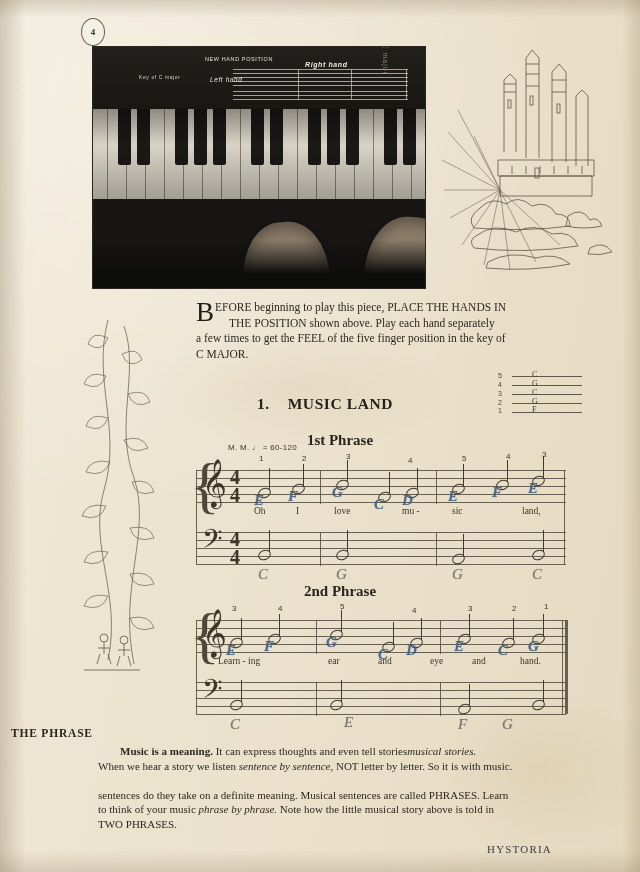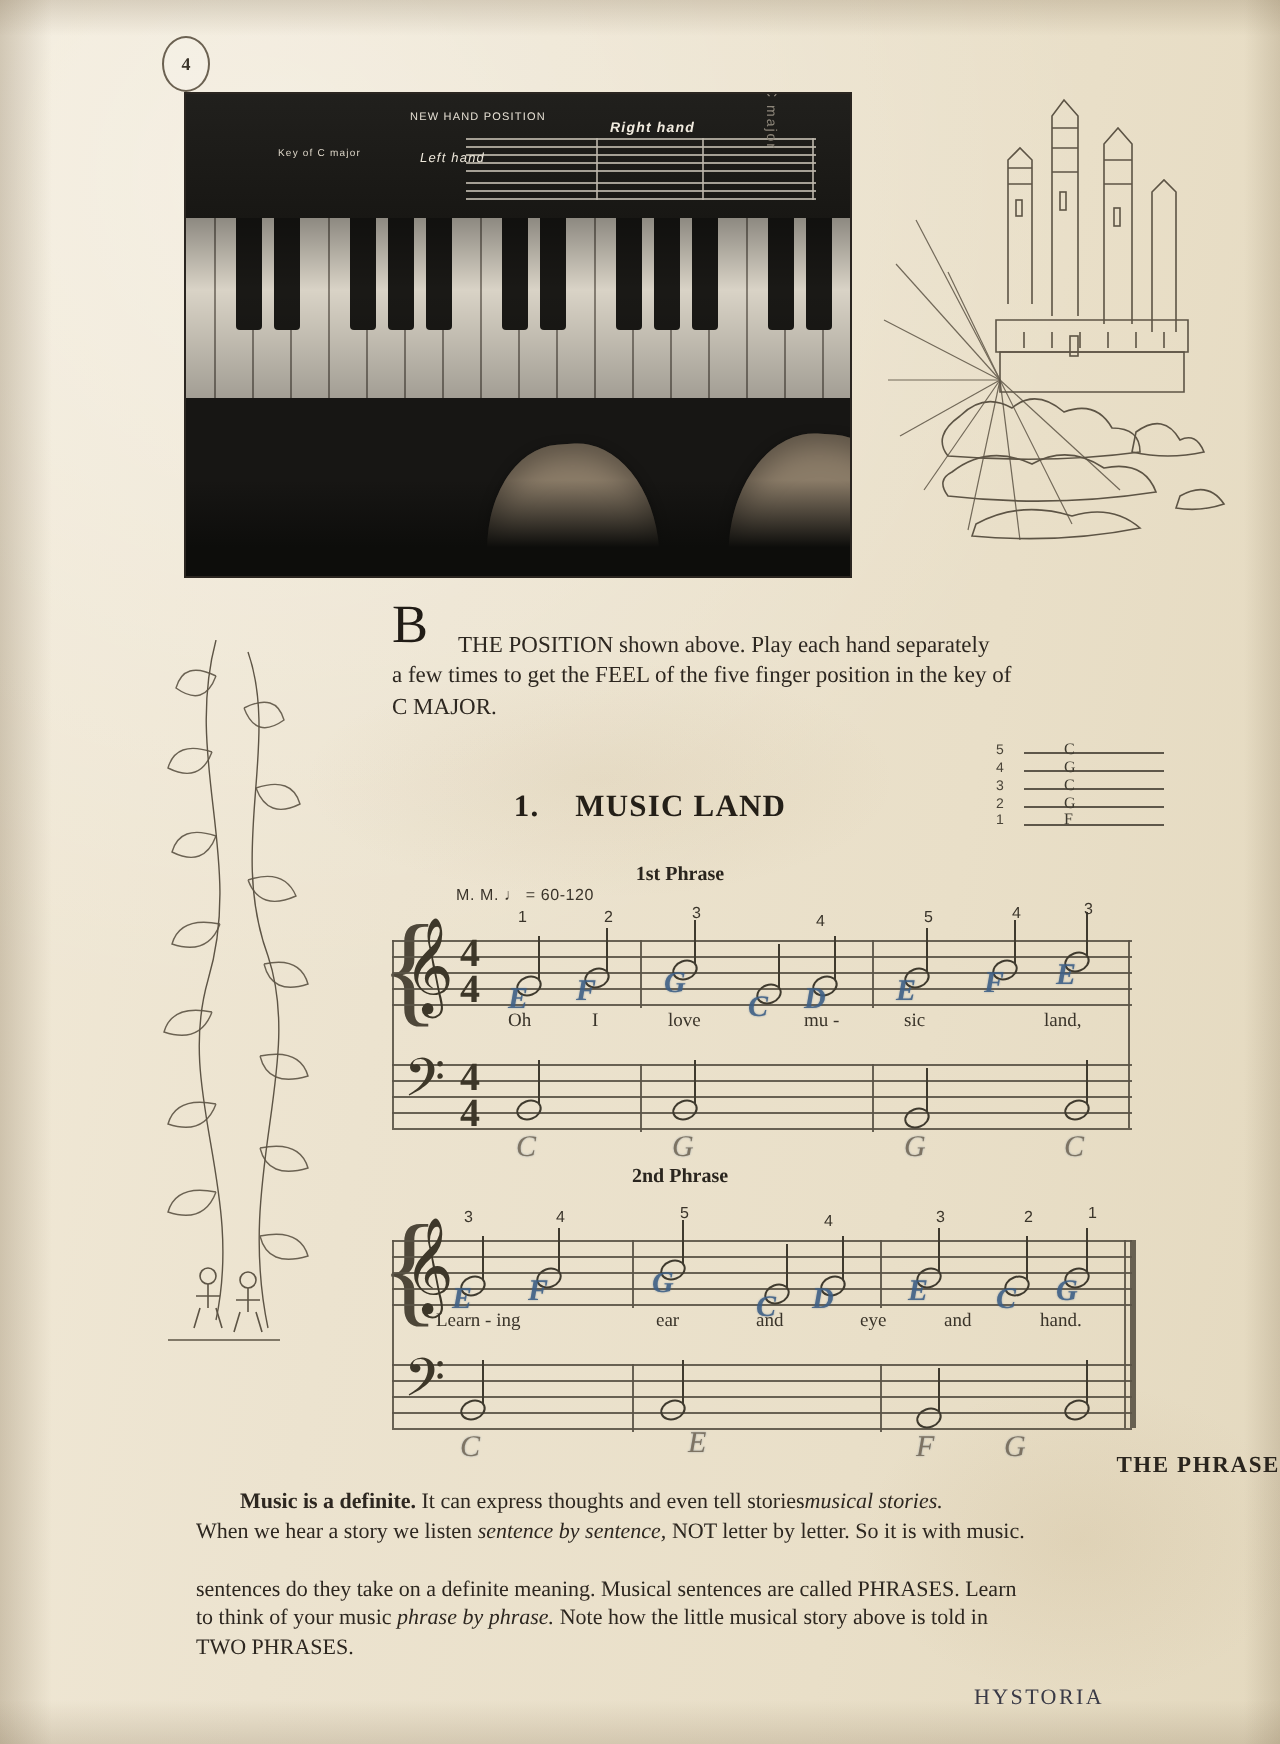--- a/index.html
+++ b/index.html
@@ -109,21 +109,21 @@
     font-size:15.5px;letter-spacing:.6px;color:#241f18;font-weight:bold;
   }
   
   .chordbox{position:absolute;left:498px;top:372px;width:86px;height:44px;}
   .chordbox .ln{position:absolute;left:14px;width:70px;height:1px;background:#5e574a;}
   .chordbox .num{position:absolute;left:0;font-size:7px;color:#4a4438;font-family:"Liberation Sans",sans-serif;}
   .chordbox .lt{position:absolute;left:34px;font-size:8px;color:#3e3a2f;font-family:"Liberation Serif",serif;}
 
   
   .phraselbl{
-    position:absolute;text-align:center;font-size:10px;font-weight:bold;color:#2a251e;
+    position:absolute;text-align:center;font-size:15px;font-weight:bold;color:#2a251e;
   }
   .mm{position:absolute;font-size:8px;font-family:"Liberation Sans",sans-serif;color:#3a342a;letter-spacing:.3px;}
   .system{position:absolute;}
   .staff{position:absolute;left:0;width:100%;}
   .staff .l{position:absolute;left:0;width:100%;height:1px;background:#5a5346;opacity:.9;}
   .barline{position:absolute;width:1px;background:#5a5346;opacity:.9;}
   .brace{position:absolute;font-size:62px;color:#4e4739;font-family:"Liberation Serif",serif;line-height:1;}
   .gclef{position:absolute;font-size:42px;line-height:1;color:#3d3729;font-family:"DejaVu Sans",sans-serif;}
   .fclef{position:absolute;font-size:32px;line-height:1;color:#3d3729;font-family:"DejaVu Sans",sans-serif;}
   .ts{position:absolute;font-size:20px;font-weight:bold;color:#3d3729;font-family:"Liberation Serif",serif;line-height:18px;}
@@ -135,21 +135,21 @@
   
   .pencil{
     position:absolute;font-family:"Liberation Serif",serif;font-size:15px;
     color:#3d5f86;font-style:italic;font-weight:bold;opacity:.9;
     text-shadow:0 0 1px rgba(61,95,134,.5);
   }
   .pencil.grey{color:#6b6152;opacity:.85;font-weight:normal;}
 
   
   .phrasehead{
-    position:absolute;left:0;right:0;top:727px;text-align:right;
+    position:absolute;left:0;right:0;top:727px;text-align:left;
     font-size:11.5px;font-weight:bold;letter-spacing:.8px;color:#2a251e;margin-left:11px;
   }
   .body{
     position:absolute;left:98px;top:744px;width:548px;
     font-size:11px;line-height:14.6px;color:#2d2720;text-align:left;
   }
   .body i{font-style:italic;}
   .body b{font-weight:bold;}
   .watermark{
     position:absolute;right:88px;top:843px;font-size:11px;letter-spacing:1.2px;
@@ -311,21 +311,21 @@
         <circle cx="46" cy="320" r="4"></circle>
         <path d="M46 324 v12 M40 330 h12 M42 336 l-3 10 M50 336 l3 10"></path>
         <path d="M6 350 h56"></path>
       </g>
     </g>
   </svg>
 </div>
 
 <div class="intro">
   <span class="drop">B</span>
-  <br>
+  <span>EFORE beginning to play this piece, PLACE THE HANDS IN</span><br>
   <span style="display:inline-block;width:14px"></span><span>THE POSITION shown above.   Play each hand separately</span><br>
   <span>a few times to get the FEEL of the five finger position in the key of</span><br>
   <span>C MAJOR.</span>
 </div>
 
 <div class="songtitle">
   <span>1.</span>
   &nbsp;&nbsp;
   <span>MUSIC LAND</span>
 </div>
@@ -520,21 +520,21 @@
 
   <div class="pencil grey" style="left:34px;top:104px;">C</div>
   <div class="pencil grey" style="left:148px;top:102px;">E</div>
   <div class="pencil grey" style="left:262px;top:104px;">F</div>
   <div class="pencil grey" style="left:306px;top:104px;">G</div>
 </div>
 
 <div class="phrasehead">THE PHRASE</div>
 
 <div class="body">
-  <span style="display:inline-block;width:22px"></span><b>Music is a  definite.</b><span>   It can express thoughts and even tell stories</span><i>musical stories.</i><br>
+  <span style="display:inline-block;width:22px"></span><b>Music is a  meaning.</b><span>   It can express thoughts and even tell stories</span><i>musical stories.</i><br>
   <span>When we hear a story we listen </span><i>sentence by sentence,</i><span> NOT letter by letter.   So it is with music.</span><br>
   <br>
   <span>sentences do they take on a definite meaning.   Musical sentences are called PHRASES.   Learn</span><br>
   <span>to think of your music </span><i>phrase by phrase.</i><span>   Note how the little musical story above is told in</span><br>
   <span>TWO PHRASES.</span>
 </div>
 
 <div class="watermark">HYSTORIA</div>
 
 </body></html>

